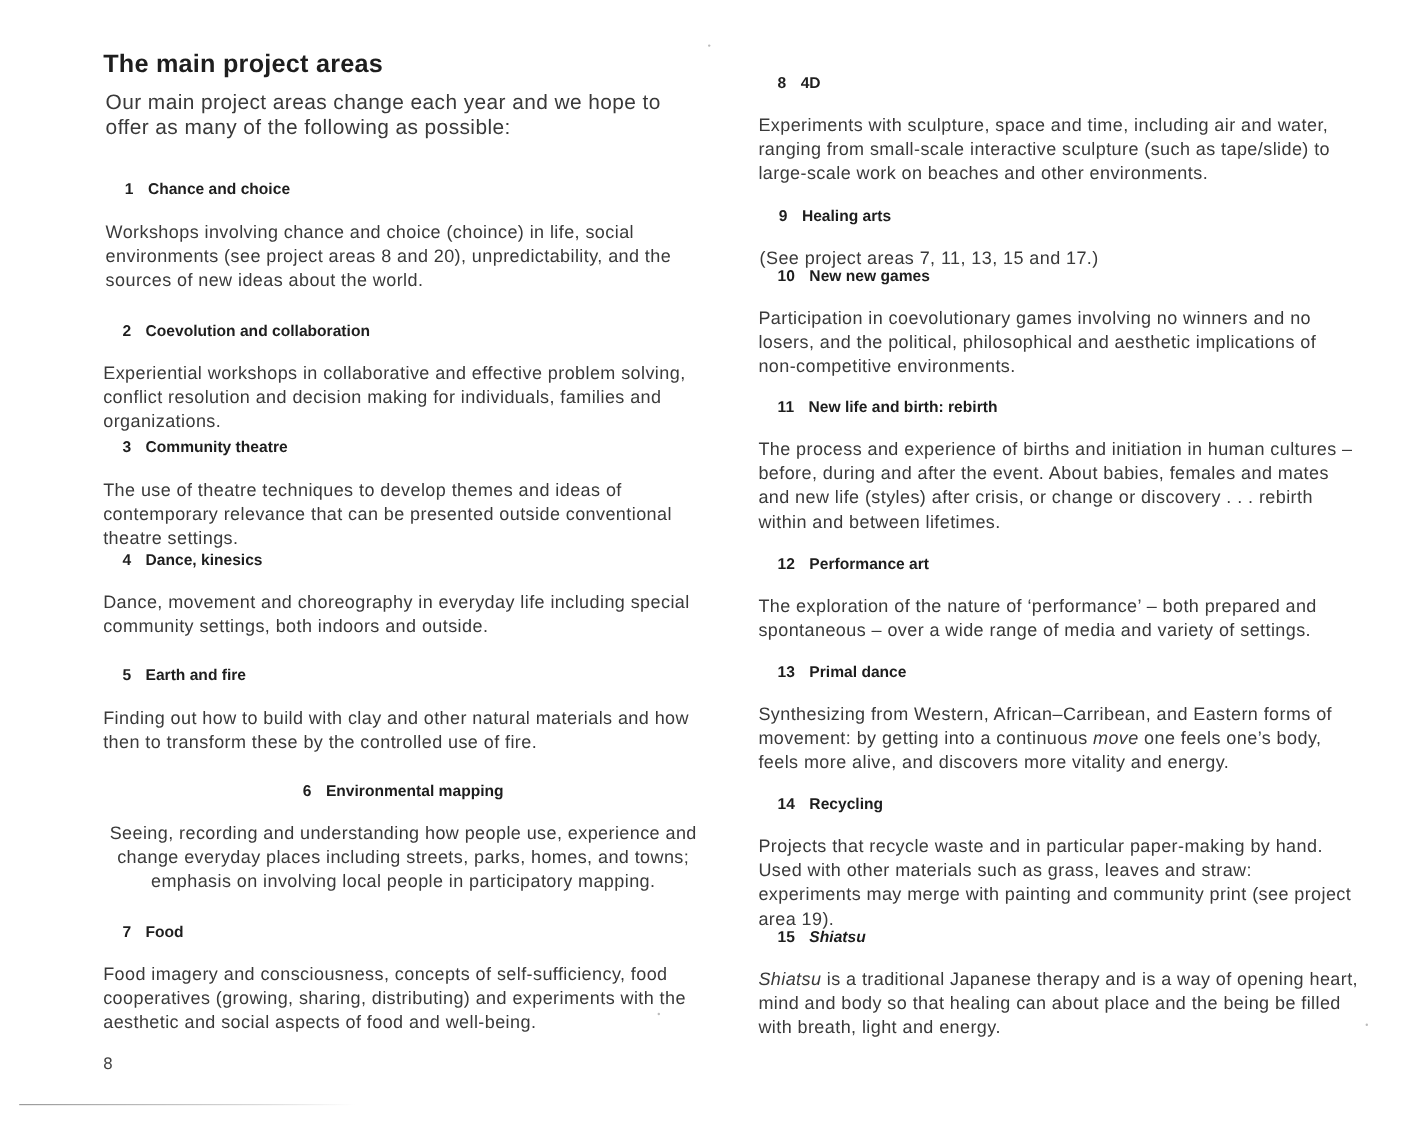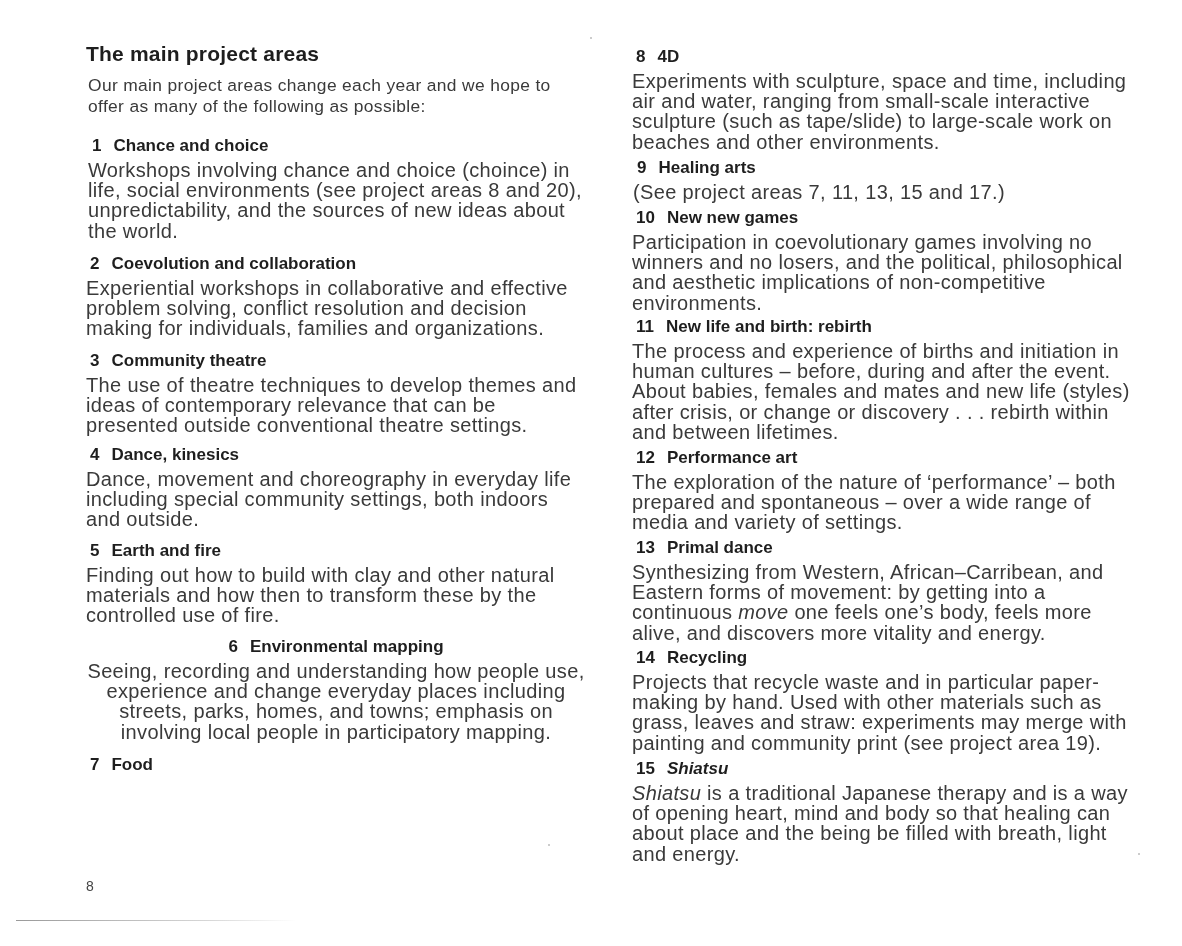--- a/index.html
+++ b/index.html
@@ -35,34 +35,34 @@
       line-height: 20.5px;
       letter-spacing: 0.35px;
       color: #3a3a3a;
       margin: 0;
     }
     .section {
       position: absolute;
       width: 500px;
     }
     .section-heading {
-      font-size: 17px;
+      font-size: 13px;
       font-weight: bold;
       color: #1e1e1e;
       line-height: 20px;
-      margin: 4px;
+      margin: 16px;
       white-space: nowrap;
     }
     .section-heading .num {
       display: inline-block;
       margin-right: 12px;
     }
     .section-heading .italic-title { font-style: italic; }
     .section-body {
-      font-size: 20px;
+      font-size: 15px;
       line-height: 20.2px;
       letter-spacing: 0.35px;
       color: #3a3a3a;
       margin: 0;
     }
     .section-body em { font-style: italic; }
 
     .page-number {
       position: absolute;
       left: 86px;
@@ -117,20 +117,21 @@
   <p class="section-body">Finding out how to build with clay and other natural materials and how then to transform these by the controlled use of fire.</p>
 </div>
 
 <div class="section" style="left:86px; top:633px;text-align:center;">
   <h2 class="section-heading"><span class="num">6</span><span>Environmental mapping</span></h2>
   <p class="section-body">Seeing, recording and understanding how people use, experience and change everyday places including streets, parks, homes, and towns; emphasis on involving local people in participatory mapping.</p>
 </div>
 
 <div class="section" style="left:86px; top:751px;">
   <h2 class="section-heading"><span class="num">7</span><span>Food</span></h2>
+  <p class="section-body">Food imagery and consciousness, concepts of self-sufficiency, food cooperatives (growing, sharing, distributing) and experiments with the aesthetic and social aspects of food and well-being.</p>
 </div>
 
 <div class="section" style="left:632px; top:43px;">
   <h2 class="section-heading"><span class="num">8</span><span>4D</span></h2>
   <p class="section-body">Experiments with sculpture, space and time, including air and water, ranging from small-scale interactive sculpture (such as tape/slide) to large-scale work on beaches and other environments.</p>
 </div>
 
 <div class="section" style="left:633px; top:154px;">
   <h2 class="section-heading"><span class="num">9</span><span>Healing arts</span></h2>
   <p class="section-body">(See project areas 7, 11, 13, 15 and 17.)</p>

